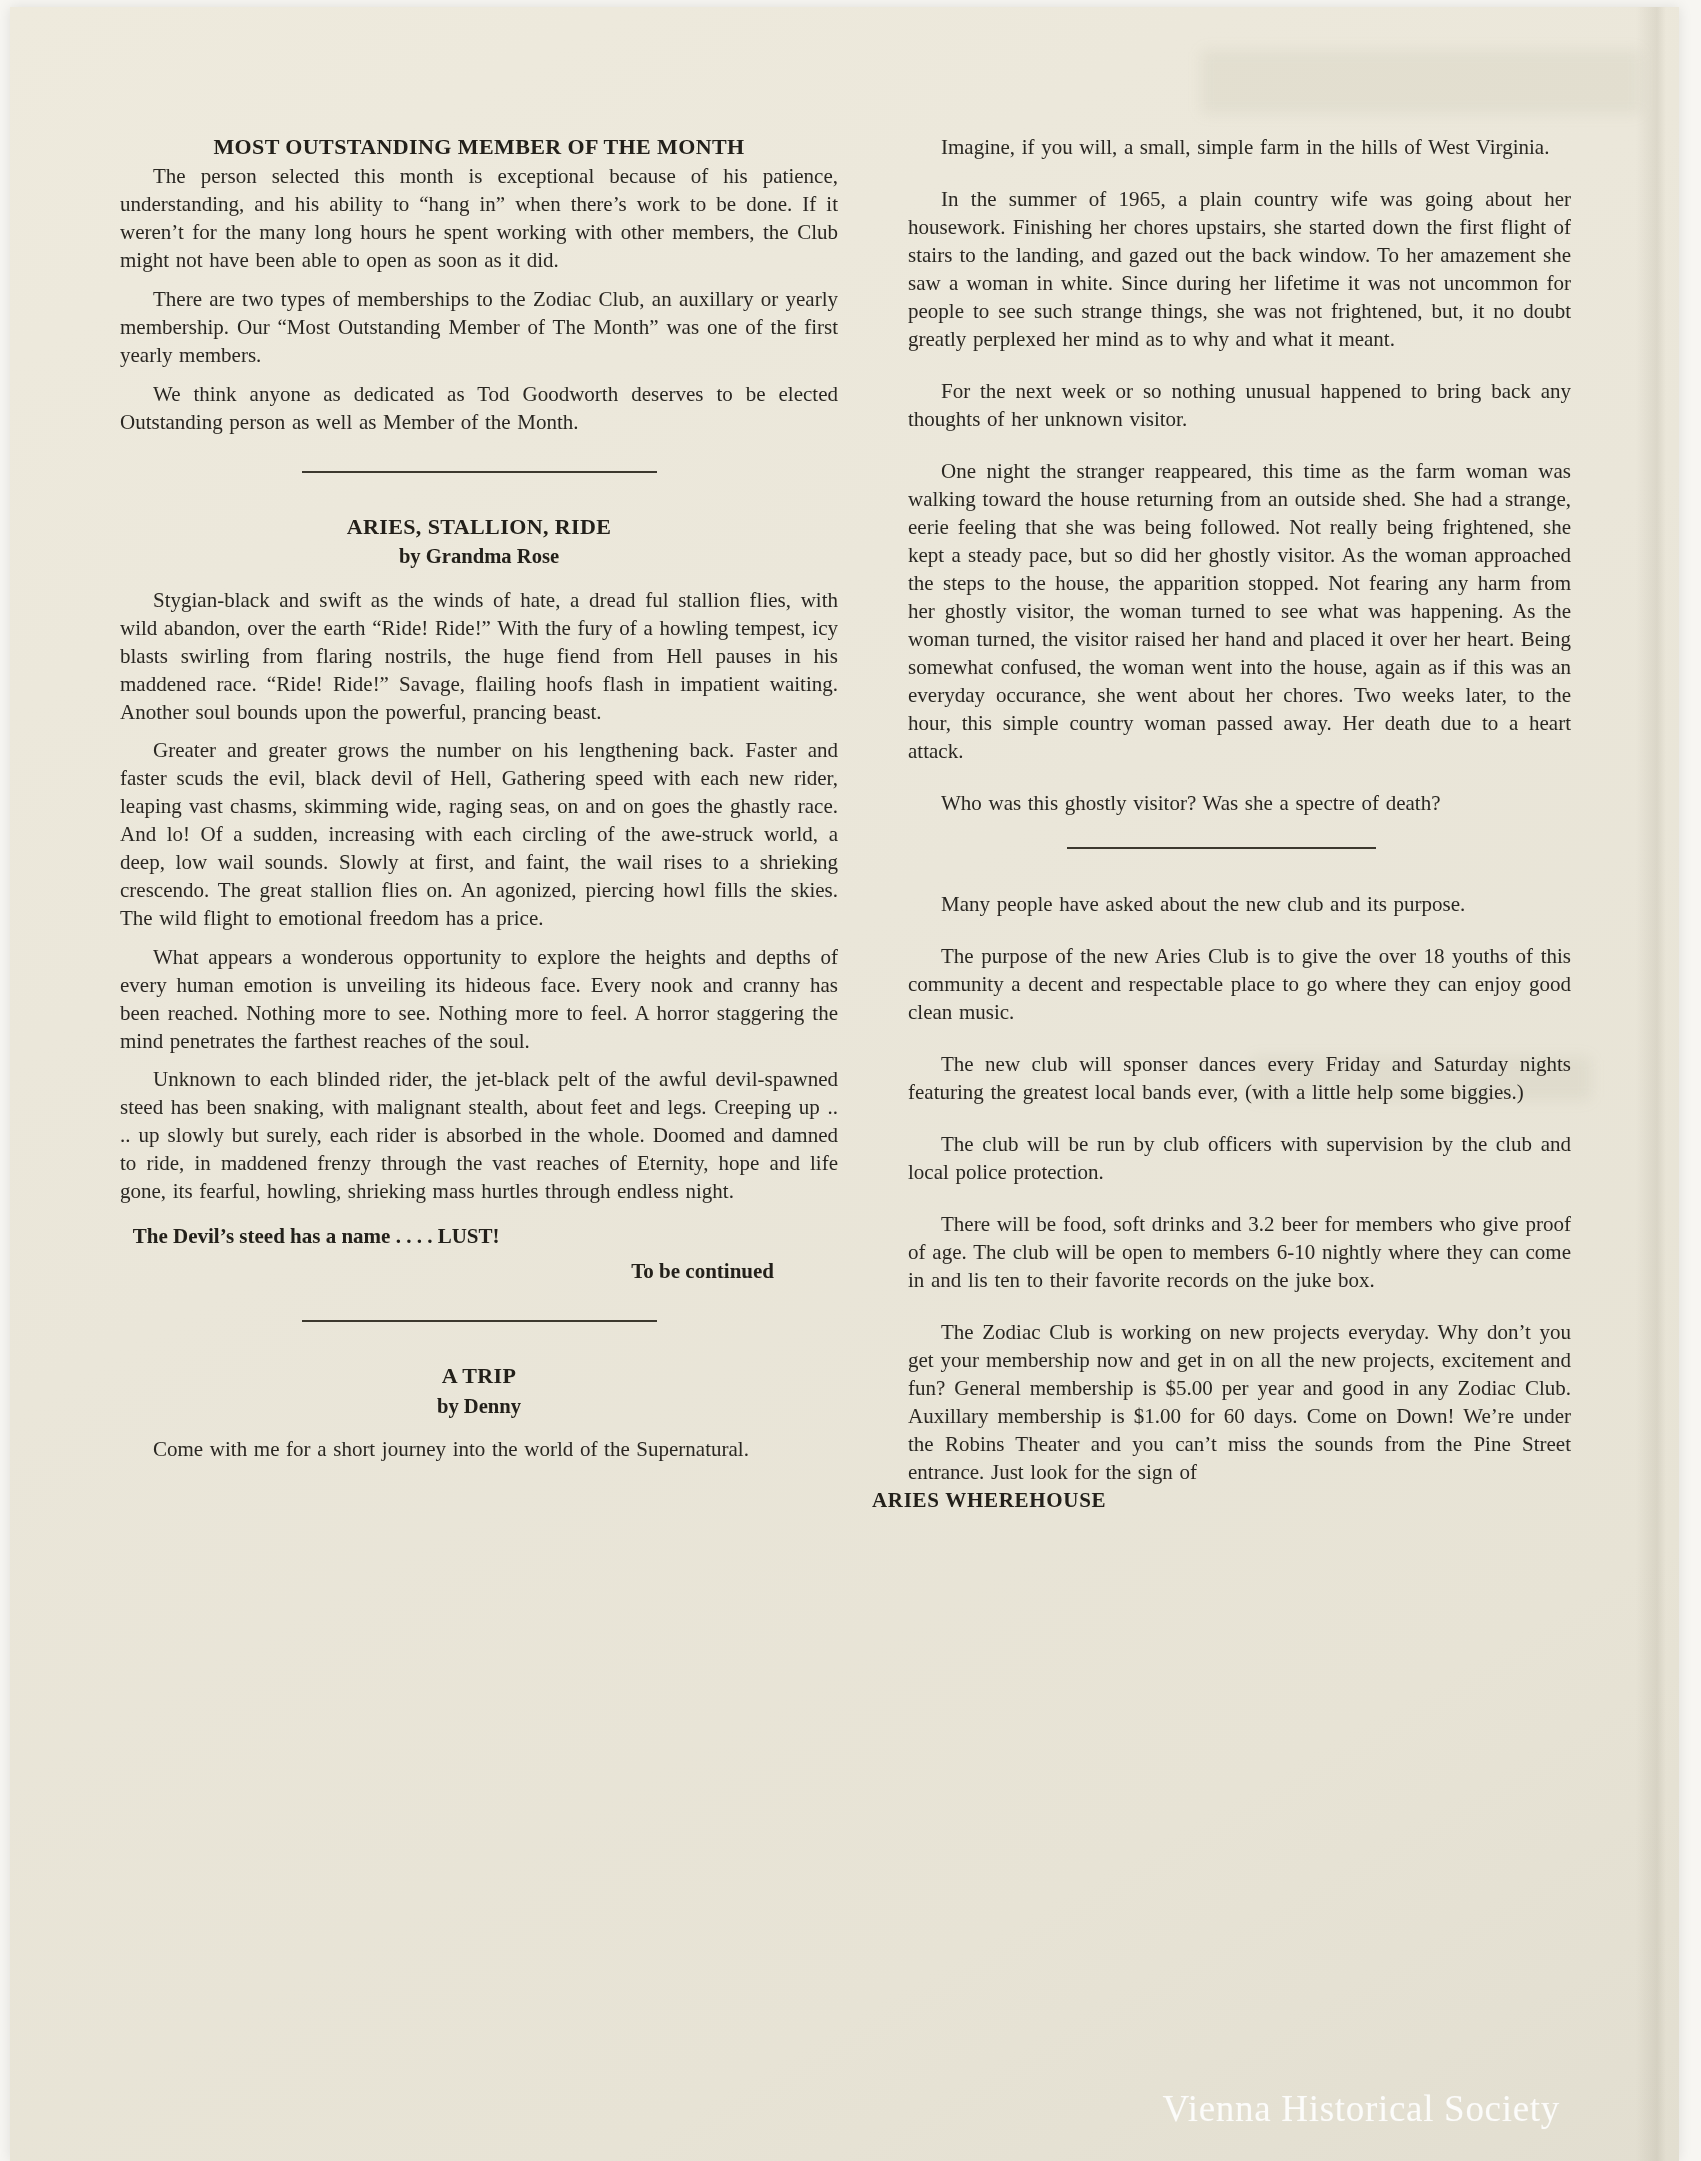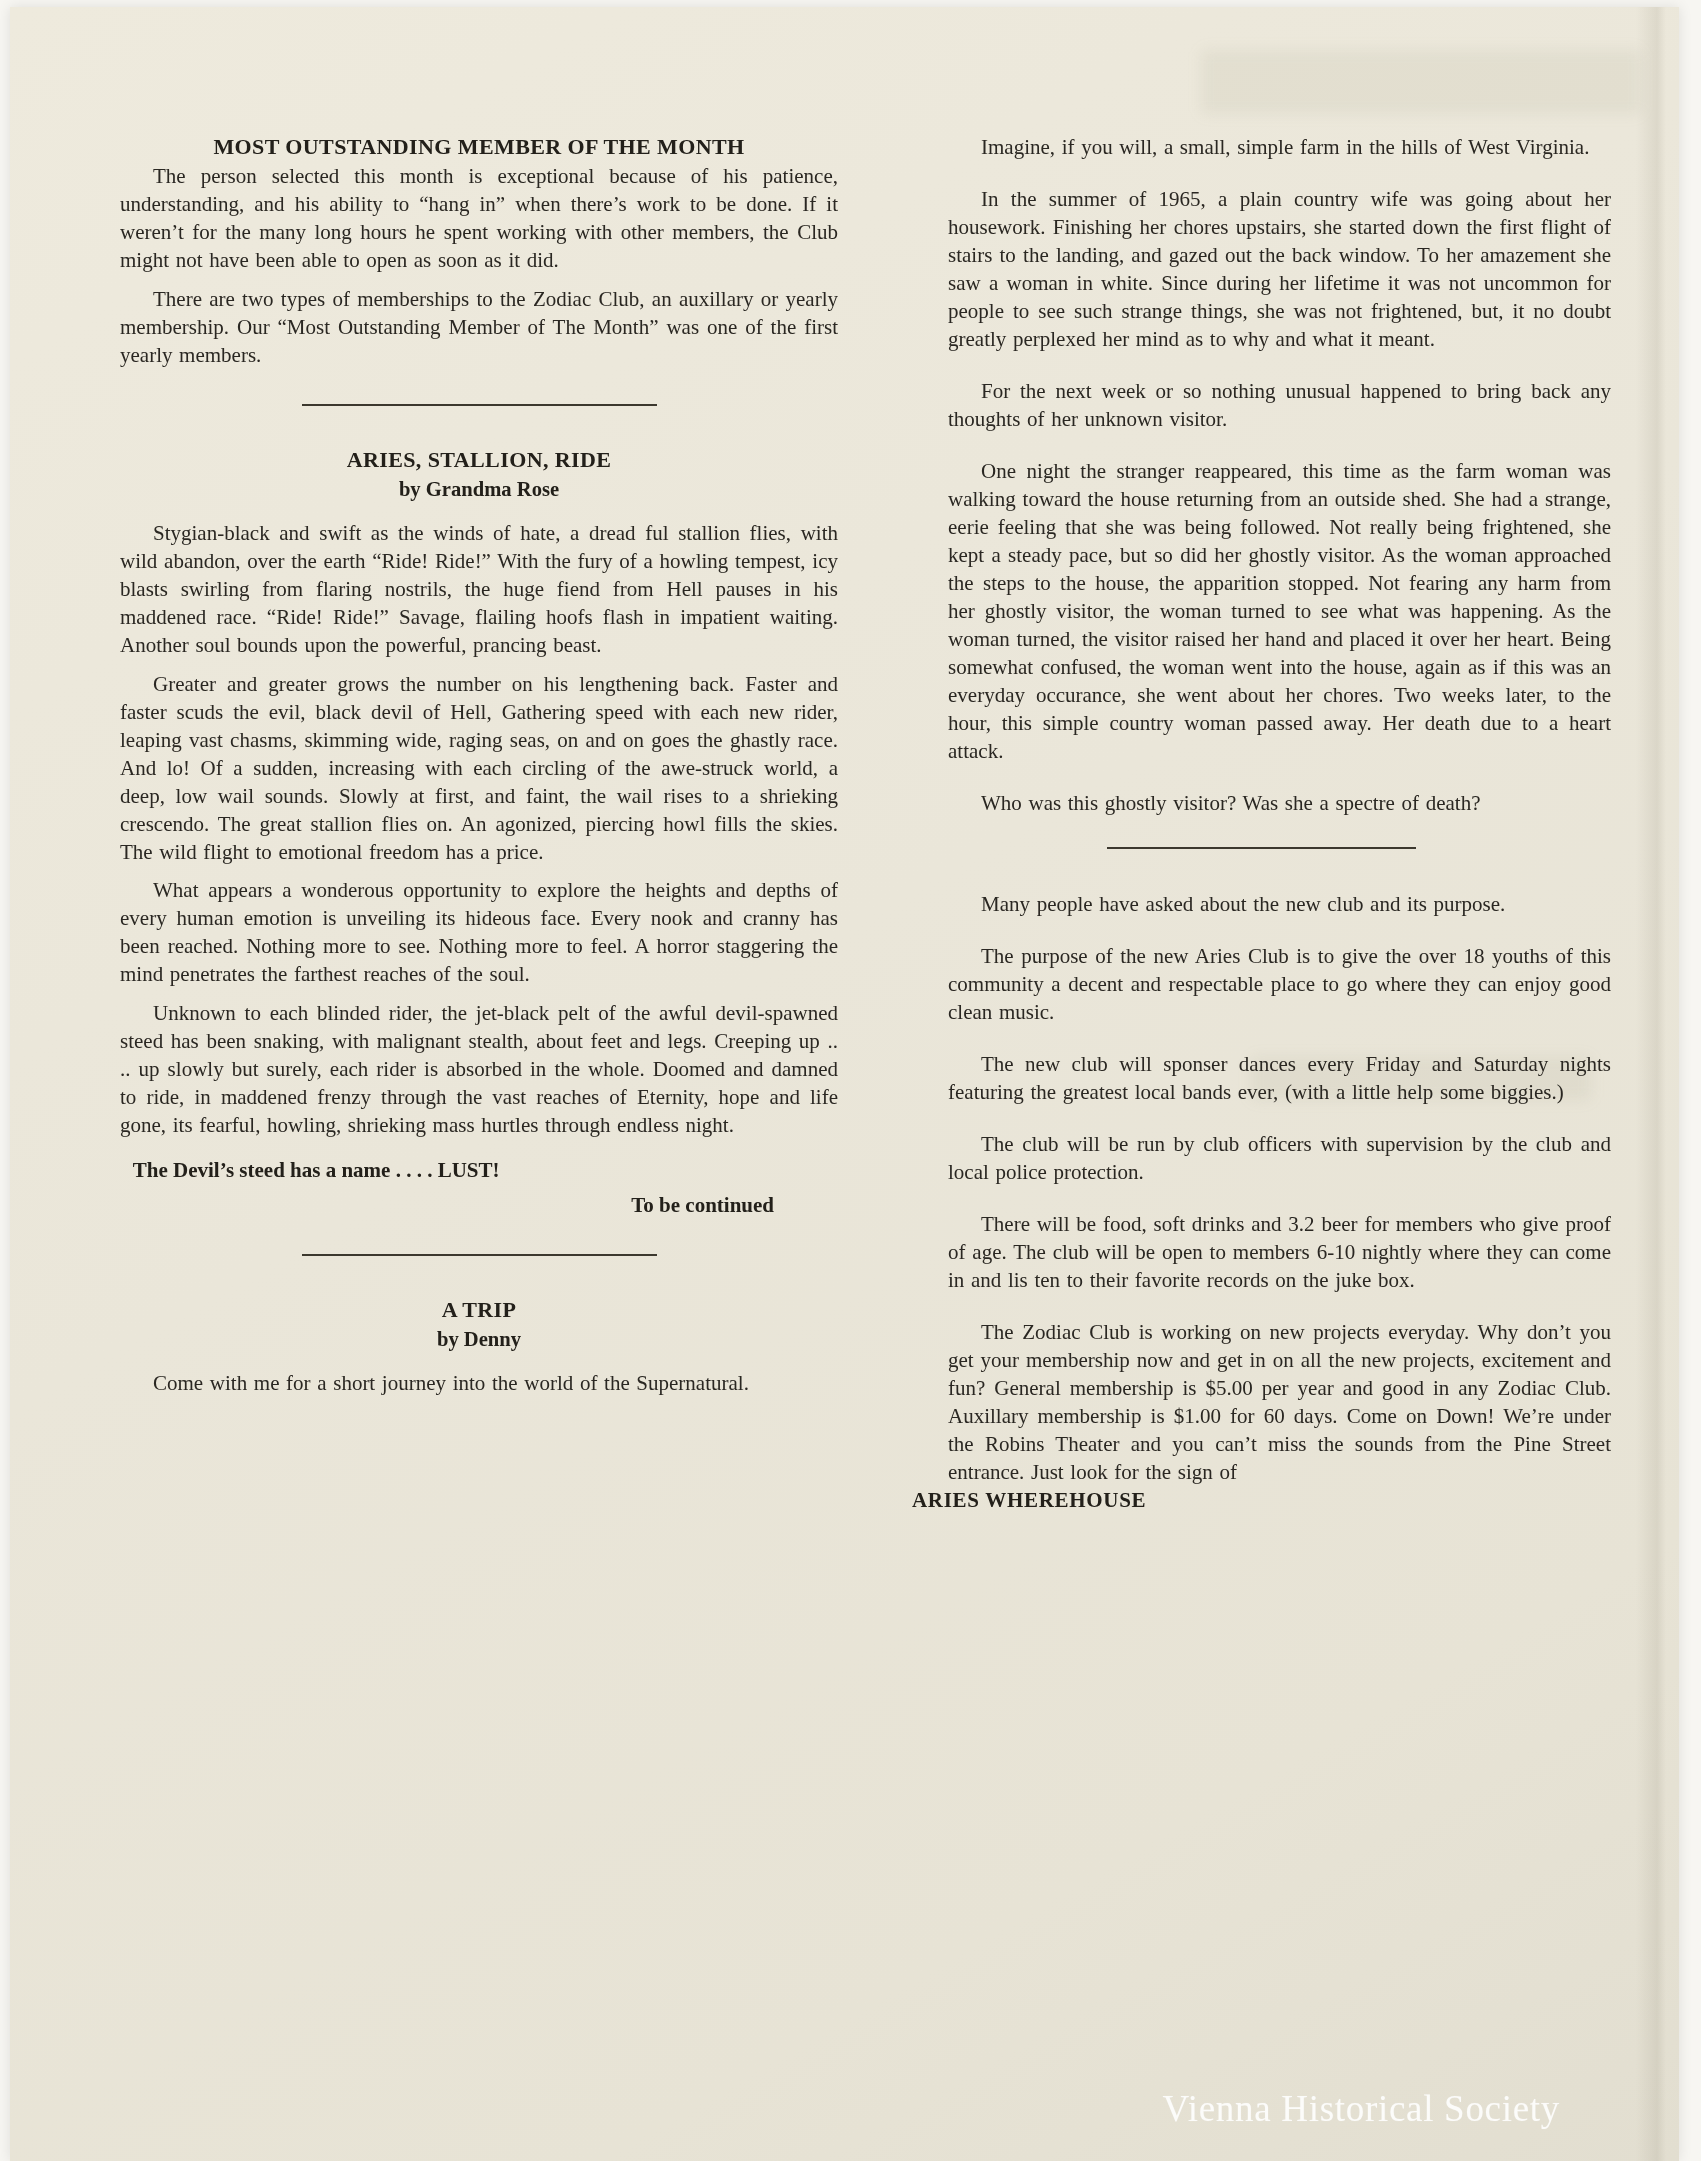--- a/index.html
+++ b/index.html
@@ -39,21 +39,21 @@
     position: absolute;
     background: rgba(150,143,118,0.10);
     filter: blur(7px);
     border-radius: 5.7px;
   }
   .columns {
     position: absolute;
     top: 126px;
     left: 110px;
     display: flex;
-    gap: 74px;
+    gap: 34px;
   }
   .col { color: #2a2722; }
   .col.left  { width: 718px; }
   .col.right { width: 699px; }
 
   p.body {
     margin: 0 0 10.6px 0;
     font-size: 21px;
     line-height: 28px;
     text-align: justify;
@@ -143,20 +143,21 @@
     <div class="ghost" style="left:1241px; top:1050px; width:340px; height:43px;"></div>
 
     <div class="columns">
 
       <div class="col left">
 
         <section>
           <h2 class="art-title">MOST OUTSTANDING MEMBER OF THE MONTH</h2>
           <p class="body">The person selected this month is exceptional because of his patience, understanding, and his ability to “hang in” when there’s work to be done. If it weren’t for the many long hours he spent working with other members, the Club might not have been able to open as soon as it did.</p>
           <p class="body">There are two types of memberships to the Zodiac Club, an auxillary or yearly membership. Our “Most Outstanding Member of The Month” was one of the first yearly members.</p>
+          <p class="body">We think anyone as dedicated as Tod Goodworth deserves to be elected Outstanding person as well as Member of the Month.</p>
         </section>
 
         <hr class="divider">
 
         <section>
           <h2 class="art-title">ARIES, STALLION, RIDE</h2>
           <div class="byline">by Grandma Rose</div>
           <p class="body">Stygian-black and swift as the winds of hate, a dread ful stallion flies, with wild abandon, over the earth “Ride! Ride!” With the fury of a howling tempest, icy blasts swirling from flaring nostrils, the huge fiend from Hell pauses in his maddened race. “Ride! Ride!” Savage, flailing hoofs flash in impatient waiting. Another soul bounds upon the powerful, prancing beast.</p>
           <p class="body">Greater and greater grows the number on his lengthening back. Faster and faster scuds the evil, black devil of Hell, Gathering speed with each new rider, leaping vast chasms, skimming wide, raging seas, on and on goes the ghastly race. And lo! Of a sudden, increasing with each circling of the awe-struck world, a deep, low wail sounds. Slowly at first, and faint, the wail rises to a shrieking crescendo. The great stallion flies on. An agonized, piercing howl fills the skies. The wild flight to emotional freedom has a price.</p>
           <p class="body">What appears a wonderous opportunity to explore the heights and depths of every human emotion is unveiling its hideous face. Every nook and cranny has been reached. Nothing more to see. Nothing more to feel. A horror staggering the mind penetrates the farthest reaches of the soul.</p>

